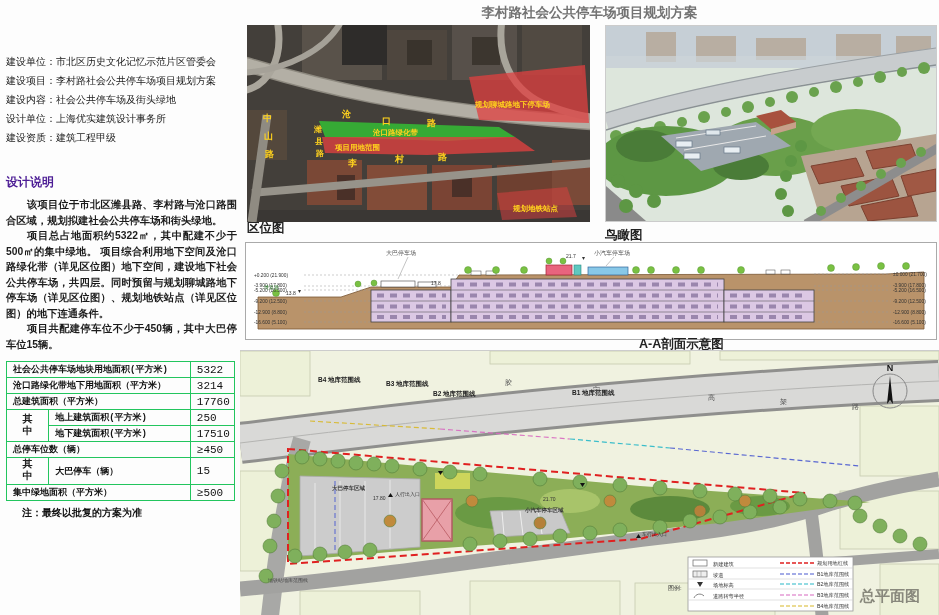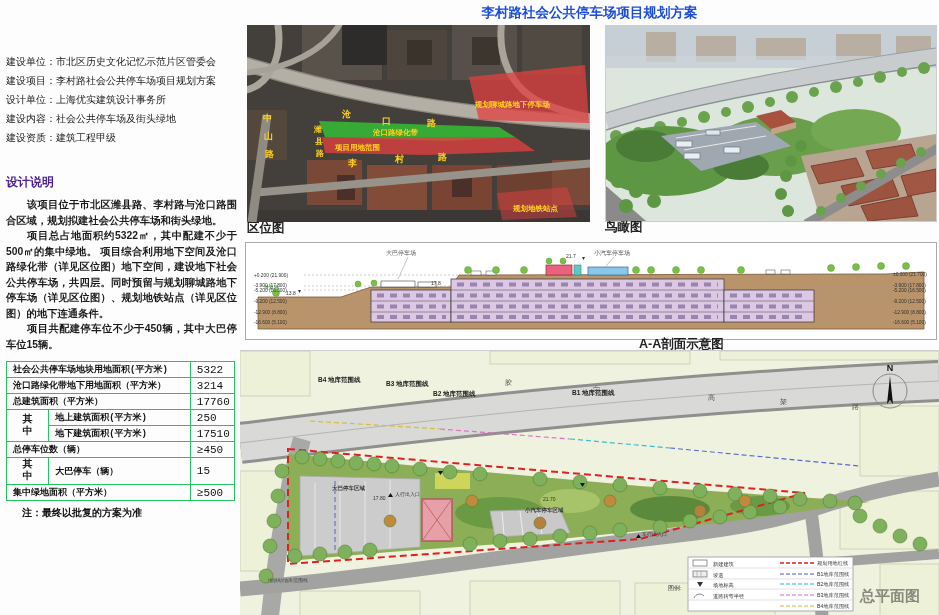--- a/index.html
+++ b/index.html
@@ -13,39 +13,39 @@
   .notes-heading{font-size:12px;font-weight:bold;margin-bottom:6px;color:#4c1d95;}
   .para{font-size:10.3px;font-weight:bold;line-height:15.5px;text-indent:21px;text-align:justify;color:#1c1c1c;}
   
   #metrics{left:6px;top:361px;width:229px;border-collapse:collapse;table-layout:fixed;}
   #metrics td{border:1px solid #22c55e;padding:1px 6px;overflow:hidden;font-family:Liberation Mono, monospace;}
   #metrics .lbl{font-size:9px;font-weight:bold;color:#111;}
   #metrics .val{font-size:11px;color:#111;}
   #metrics .mc{text-align:center;font-size:10px;font-weight:bold;line-height:12px;}
   #note-line{left:22px;top:506px;width:232px;font-size:10px;font-weight:bold;color:#111;}
   
-  #page-title{left:240px;top:4px;width:699px;text-align:center;font-size:13.5px;font-weight:bold;color:#1d4ed8;}
+  #page-title{left:240px;top:4px;width:699px;text-align:center;font-size:13.5px;font-weight:bold;color:#737373;}
   .caption{font-size:12.5px;font-weight:bold;color:#222;text-align:left;}
   #cap-location{left:247px;top:220px;width:343px;}
-  #cap-aerial{left:605px;top:219px;width:330px;}
+  #cap-aerial{left:605px;top:227px;width:330px;}
   #cap-section{left:639px;top:336px;width:296px;}
   #sec-box{left:245px;top:242px;width:690px;height:96px;border:1px solid #aaa;background:#fff;}
   svg{display:block;}
   svg text{font-family:"Liberation Sans","DejaVu Sans",sans-serif;}
 </style>
 </head>
 <body>
 
 <div id="board">
 
   <div class="abs" id="info-block">
     <div class="info-line">建设单位：市北区历史文化记忆示范片区管委会</div>
     <div class="info-line">建设项目：李村路社会公共停车场项目规划方案</div>
+    <div class="info-line">建设内容：社会公共停车场及街头绿地</div>
     <div class="info-line">设计单位：上海优实建筑设计事务所</div>
-    <div class="info-line">建设内容：社会公共停车场及街头绿地</div>
     <div class="info-line">建设资质：建筑工程甲级</div>
   </div>
 
   <div class="abs" id="design-notes">
     <div class="notes-heading">设计说明</div>
     <div class="para">该项目位于市北区潍县路、李村路与沧口路围合区域，规划拟建社会公共停车场和街头绿地。</div>
     <div class="para">项目总占地面积约5322㎡，其中配建不少于500㎡的集中绿地。 项目综合利用地下空间及沧口路绿化带（详见区位图）地下空间，建设地下社会公共停车场，共四层。同时预留与规划聊城路地下停车场（详见区位图）、规划地铁站点（详见区位图）的地下连通条件。</div>
     <div class="para">项目共配建停车位不少于450辆，其中大巴停车位15辆。</div>
   </div>
 

